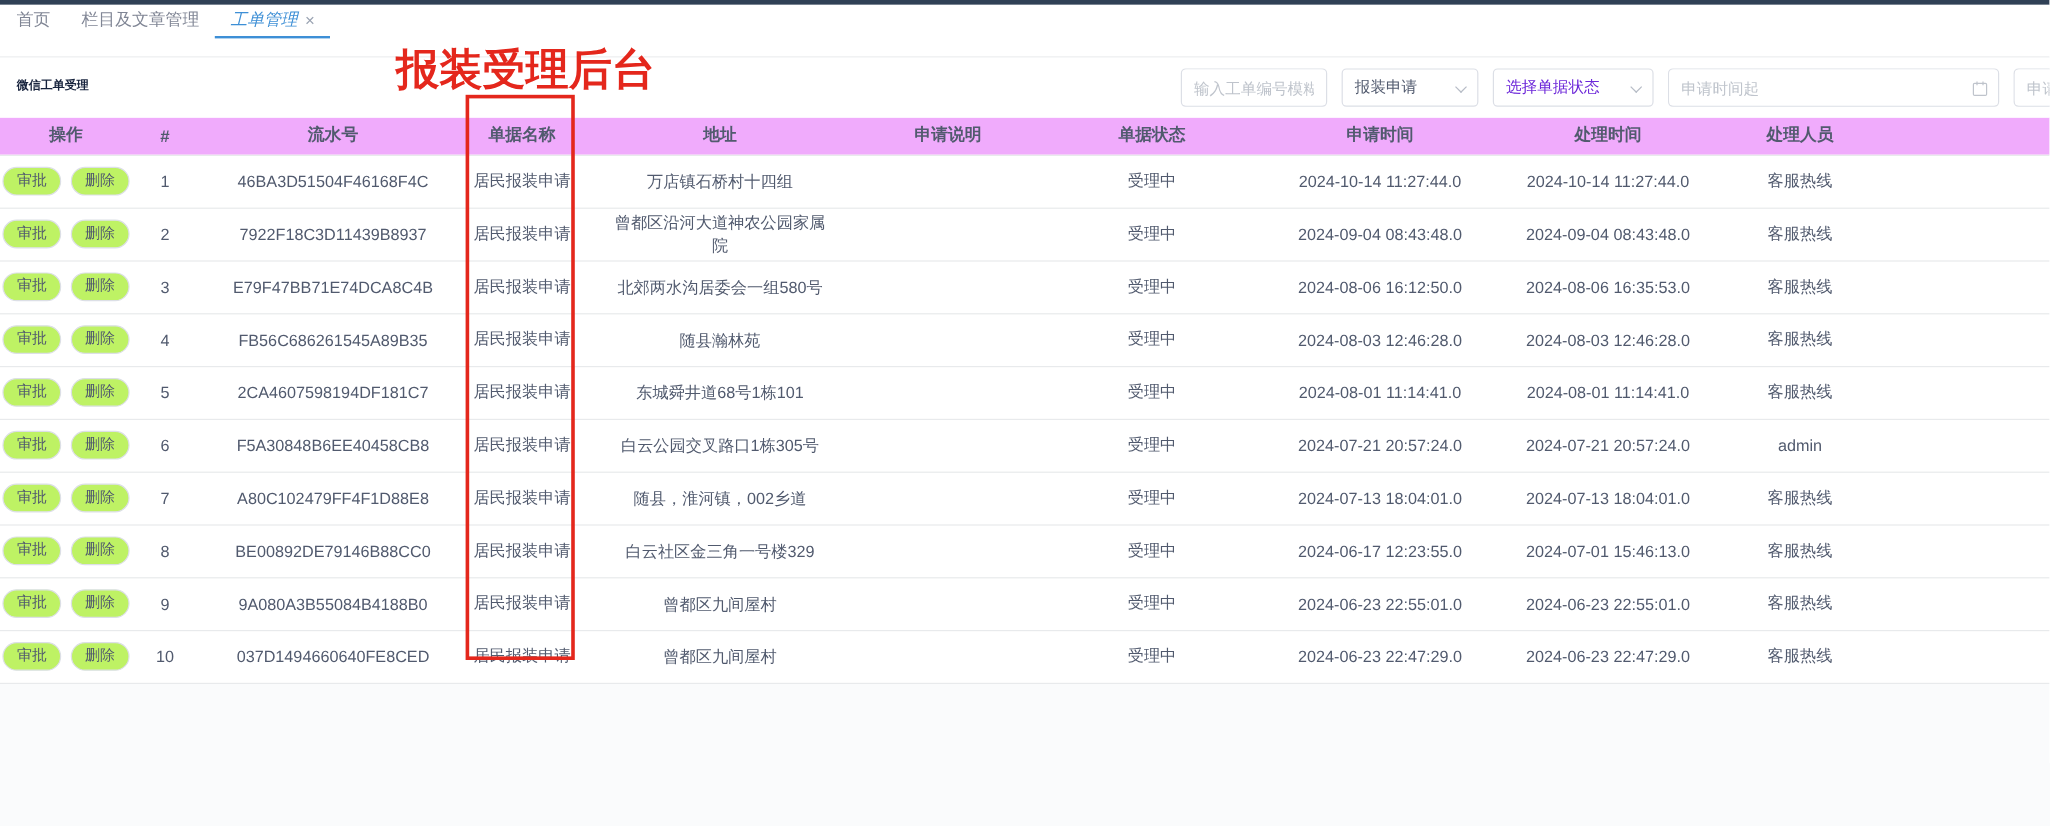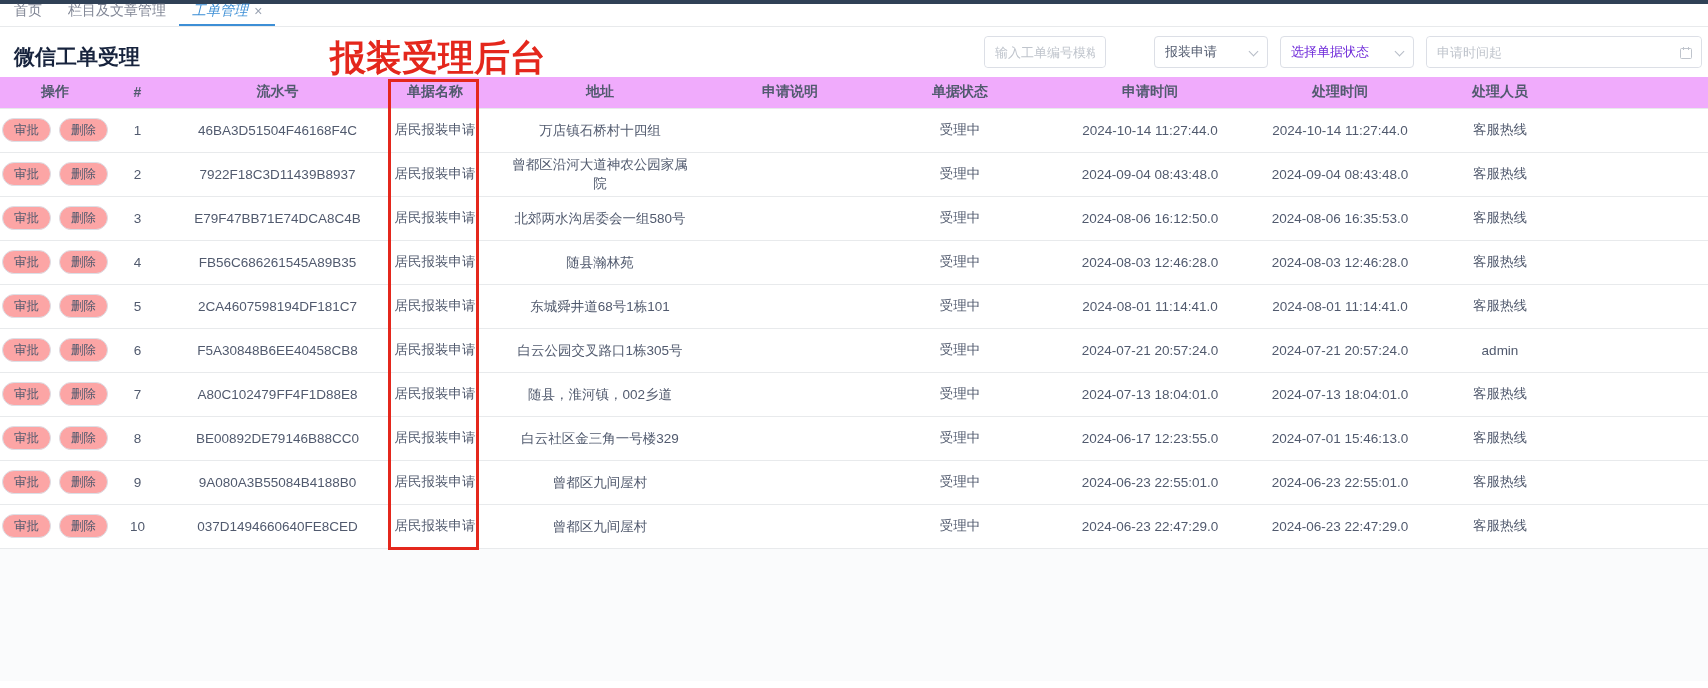--- a/index.html
+++ b/index.html
@@ -6,29 +6,29 @@
     --accent:#3d8fd6;
     --red:#e4271c;
     --topbar:#304156;
   }
   *{box-sizing:border-box;margin:0;padding:0;}
   html,body{width:1708px;height:688px;overflow:hidden;background:#fff;
     font-family:"Liberation Sans","DejaVu Sans",sans-serif;color:#515a6e;}
   
   .top-strip{height:4px;width:100%;background:var(--topbar);}
   
-  .tab-bar{display:flex;align-items:flex-end;height:23px;border-bottom:1px solid #e8eaec;
+  .tab-bar{display:flex;align-items:flex-start;height:44px;border-bottom:1px solid #e8eaec;
     background:#fff;padding-left:1px;}
   .tab{display:flex;align-items:center;gap:6px;padding:0 13px;height:28px;font-size:14px;
     color:#808695;cursor:pointer;border-bottom:2px solid transparent;white-space:nowrap;}
   .tab.active{color:var(--accent);border-bottom:2px solid var(--accent);font-style:italic;}
   .tab .close{font-size:14px;color:#9aa3b2;line-height:1;}
   
   .page-head{position:relative;height:50px;background:#fff;}
-  .page-title{position:absolute;left:14px;top:16px;font-size:21px;font-weight:700;color:#17233d;}
+  .page-title{position:absolute;left:14px;top:16px;font-size:10px;font-weight:700;color:#17233d;}
   .filter-bar{position:absolute;left:984px;top:9px;display:flex;gap:12px;align-items:center;}
   .f-input,.f-select,.f-date{height:32px;border:1px solid #dcdfe6;border-radius:4px;
     background:#fff;font-size:13px;display:flex;align-items:center;position:relative;}
   .f-input input,.f-date input{border:none;outline:none;width:100%;height:100%;
     padding:0 10px;font-size:13px;border-radius:4px;color:#515a6e;
     font-family:"Liberation Sans","DejaVu Sans",sans-serif;}
   .f-input input::placeholder,.f-date input::placeholder{color:#bfc4cc;}
   .f-select{padding:0 26px 0 10px;cursor:pointer;}
   .f-select .val{color:#515a6e;white-space:nowrap;}
   .f-select .val.placeholder{color:#6d28d9;}
@@ -36,23 +36,23 @@
     border-right:1px solid #b6bcc6;border-bottom:1px solid #b6bcc6;transform:rotate(45deg);}
   .cal-icon{position:absolute;right:8px;top:9px;}
   .f-date input{padding-right:28px;}
   
   table{border-collapse:collapse;table-layout:fixed;width:1708px;font-size:13.5px;}
   thead th{background:#f0abfc;height:31px;font-weight:700;color:#515a6e;
     border-bottom:1px solid #e8eaec;text-align:center;font-size:14px;}
   tbody td{height:44px;text-align:center;border-bottom:1px solid #e8eaec;
     color:#515a6e;background:#fff;vertical-align:middle;}
   .addr-span{display:inline-block;max-width:188px;line-height:19px;vertical-align:middle;}
-  .pill{display:inline-block;border:1px solid #dcdfe6;background:#fca5a5;color:#515a6e;
+  .pill{display:inline-block;border:1px solid #dcdfe6;background:#bef264;color:#515a6e;
     border-radius:14px;padding:5px 11px;font-size:12.5px;cursor:pointer;margin:0 2px;
-    font-family:Liberation Sans, sans-serif;line-height:1;}
+    font-family:Liberation Mono, monospace;line-height:1;}
   .below-table{height:132px;background:#fafbfc;}
   
   .annotation-text{position:absolute;left:330px;top:40px;font-size:36px;line-height:1;
     font-weight:700;color:var(--red);white-space:nowrap;pointer-events:none;}
   .annotation-box{position:absolute;left:388px;top:79px;width:91px;height:471px;
     border:3px solid var(--red);pointer-events:none;}
   .page-wrap{position:relative;}
 </style>
 </head>
 <body>
@@ -74,21 +74,21 @@
     </div>
   </div>
 
   <div class="page-head">
     <div class="page-title">微信工单受理</div>
 
     <div class="filter-bar">
       <div class="f-input" style="width:122px;">
         <input placeholder="输入工单编号模糊搜索" style="">
       </div>
-      <div class="f-select" style="width:114px;margin-left:36px;">
+      <div class="f-select" style="width:114px;">
         <span class="val">报装申请</span>
         <span class="chev"></span>
       </div>
       <div class="f-select" style="width:134px;">
         <span class="val placeholder">选择单据状态</span>
         <span class="chev"></span>
       </div>
       <div class="f-date" style="width:276px;">
         <input placeholder="申请时间起" style="">
         <span class="cal-icon">

